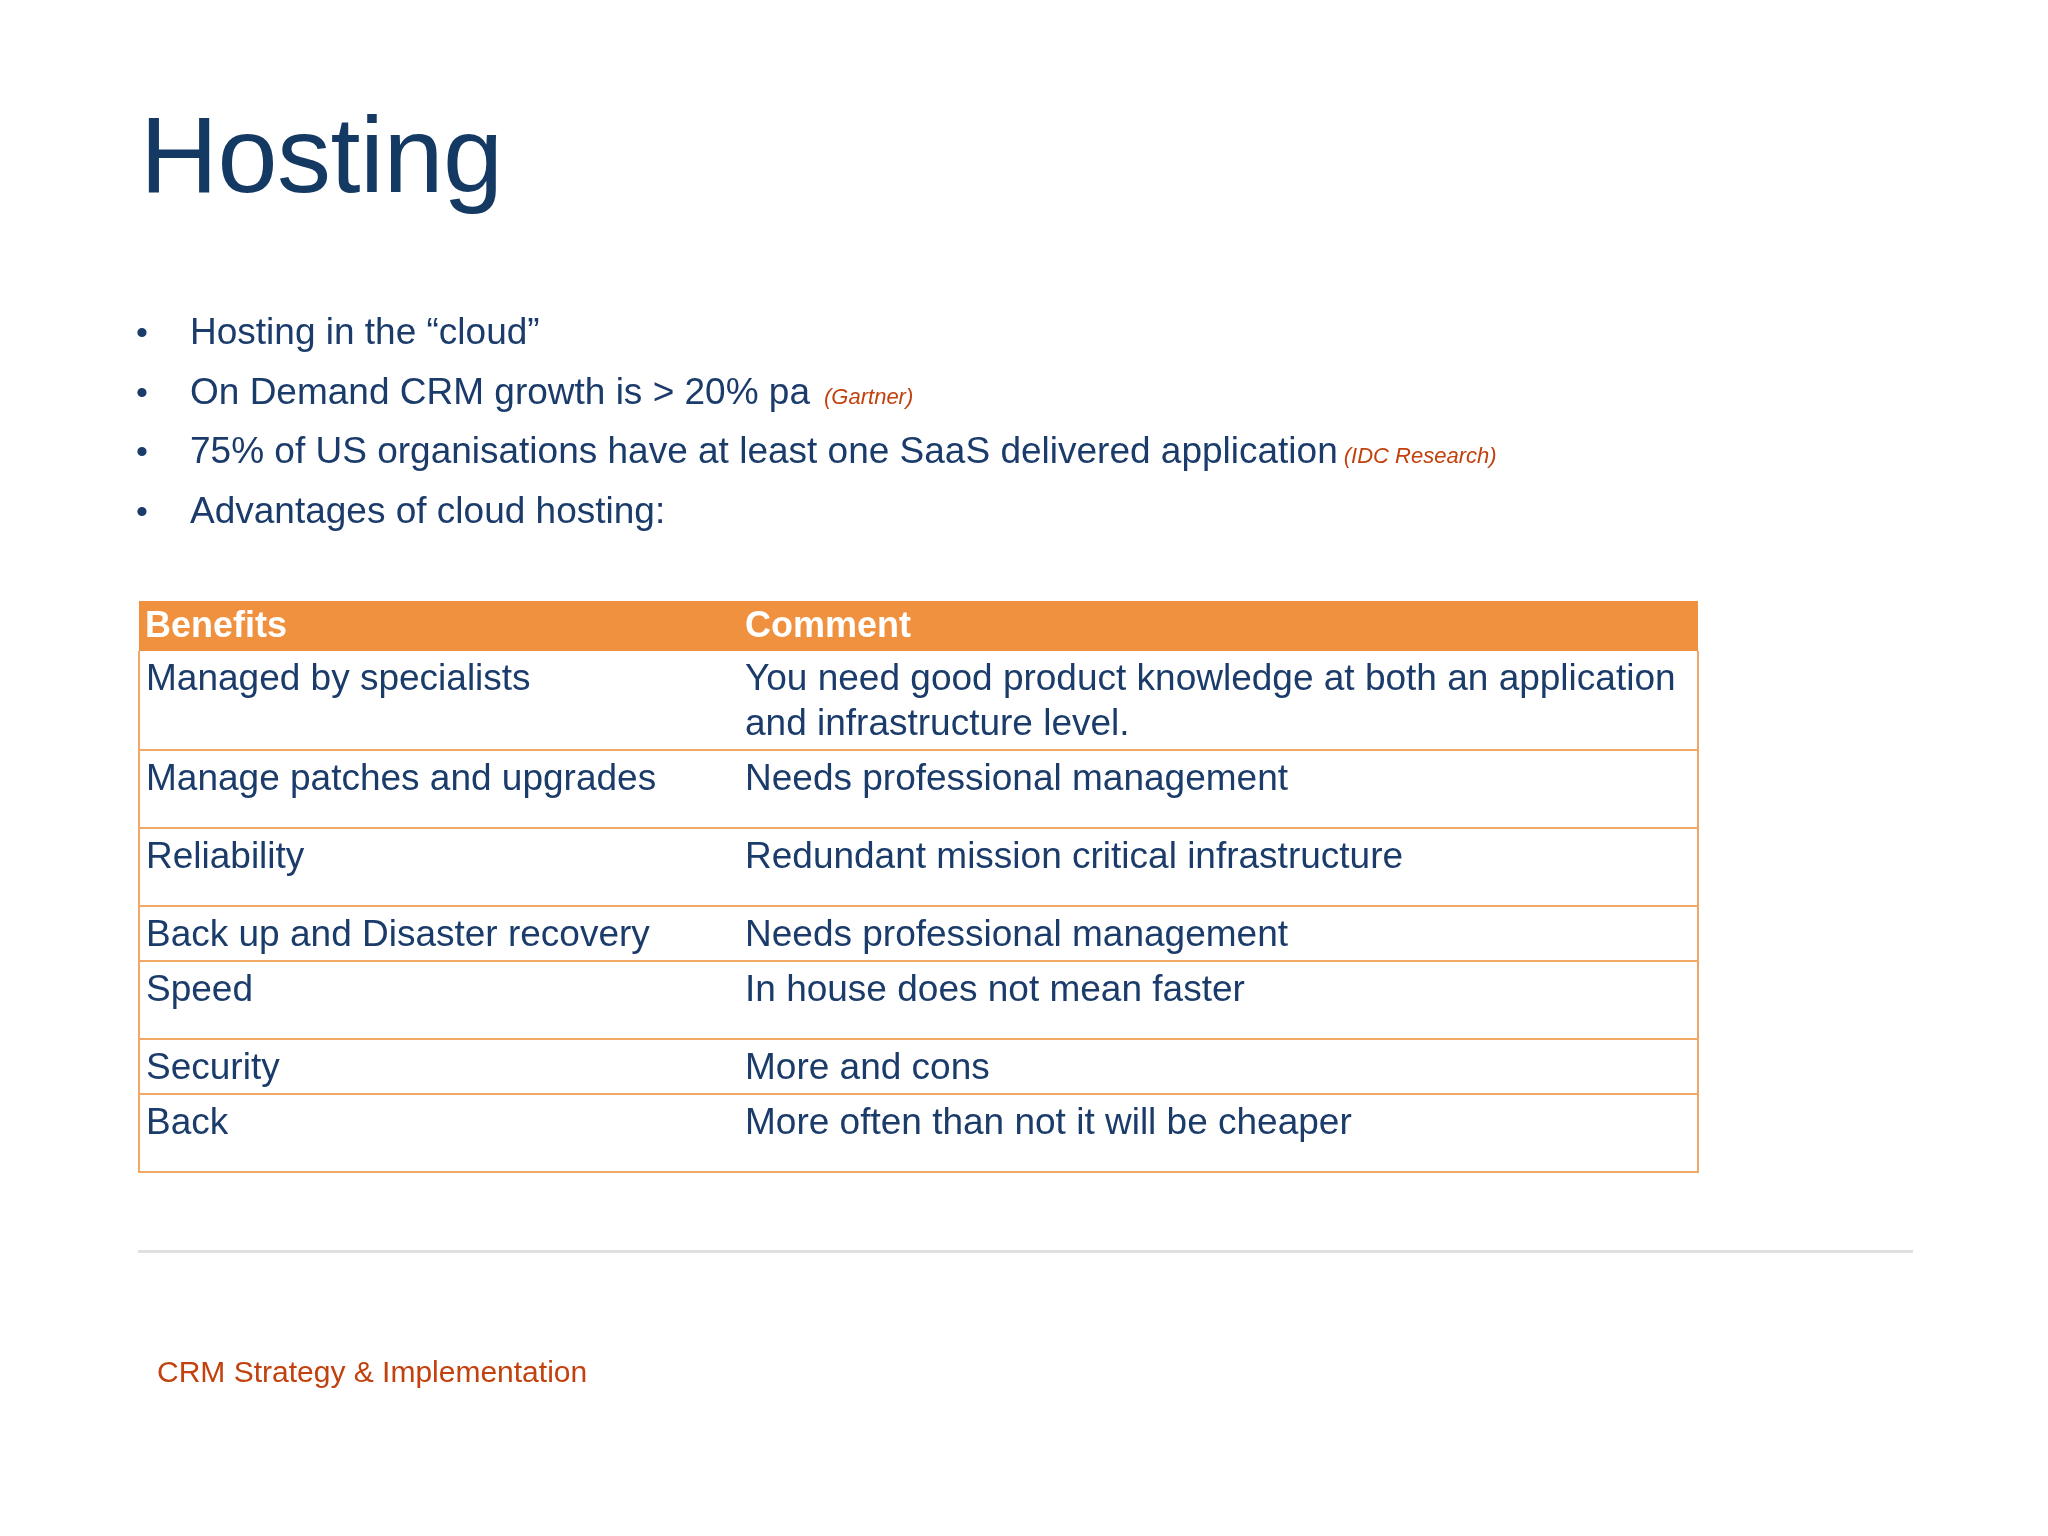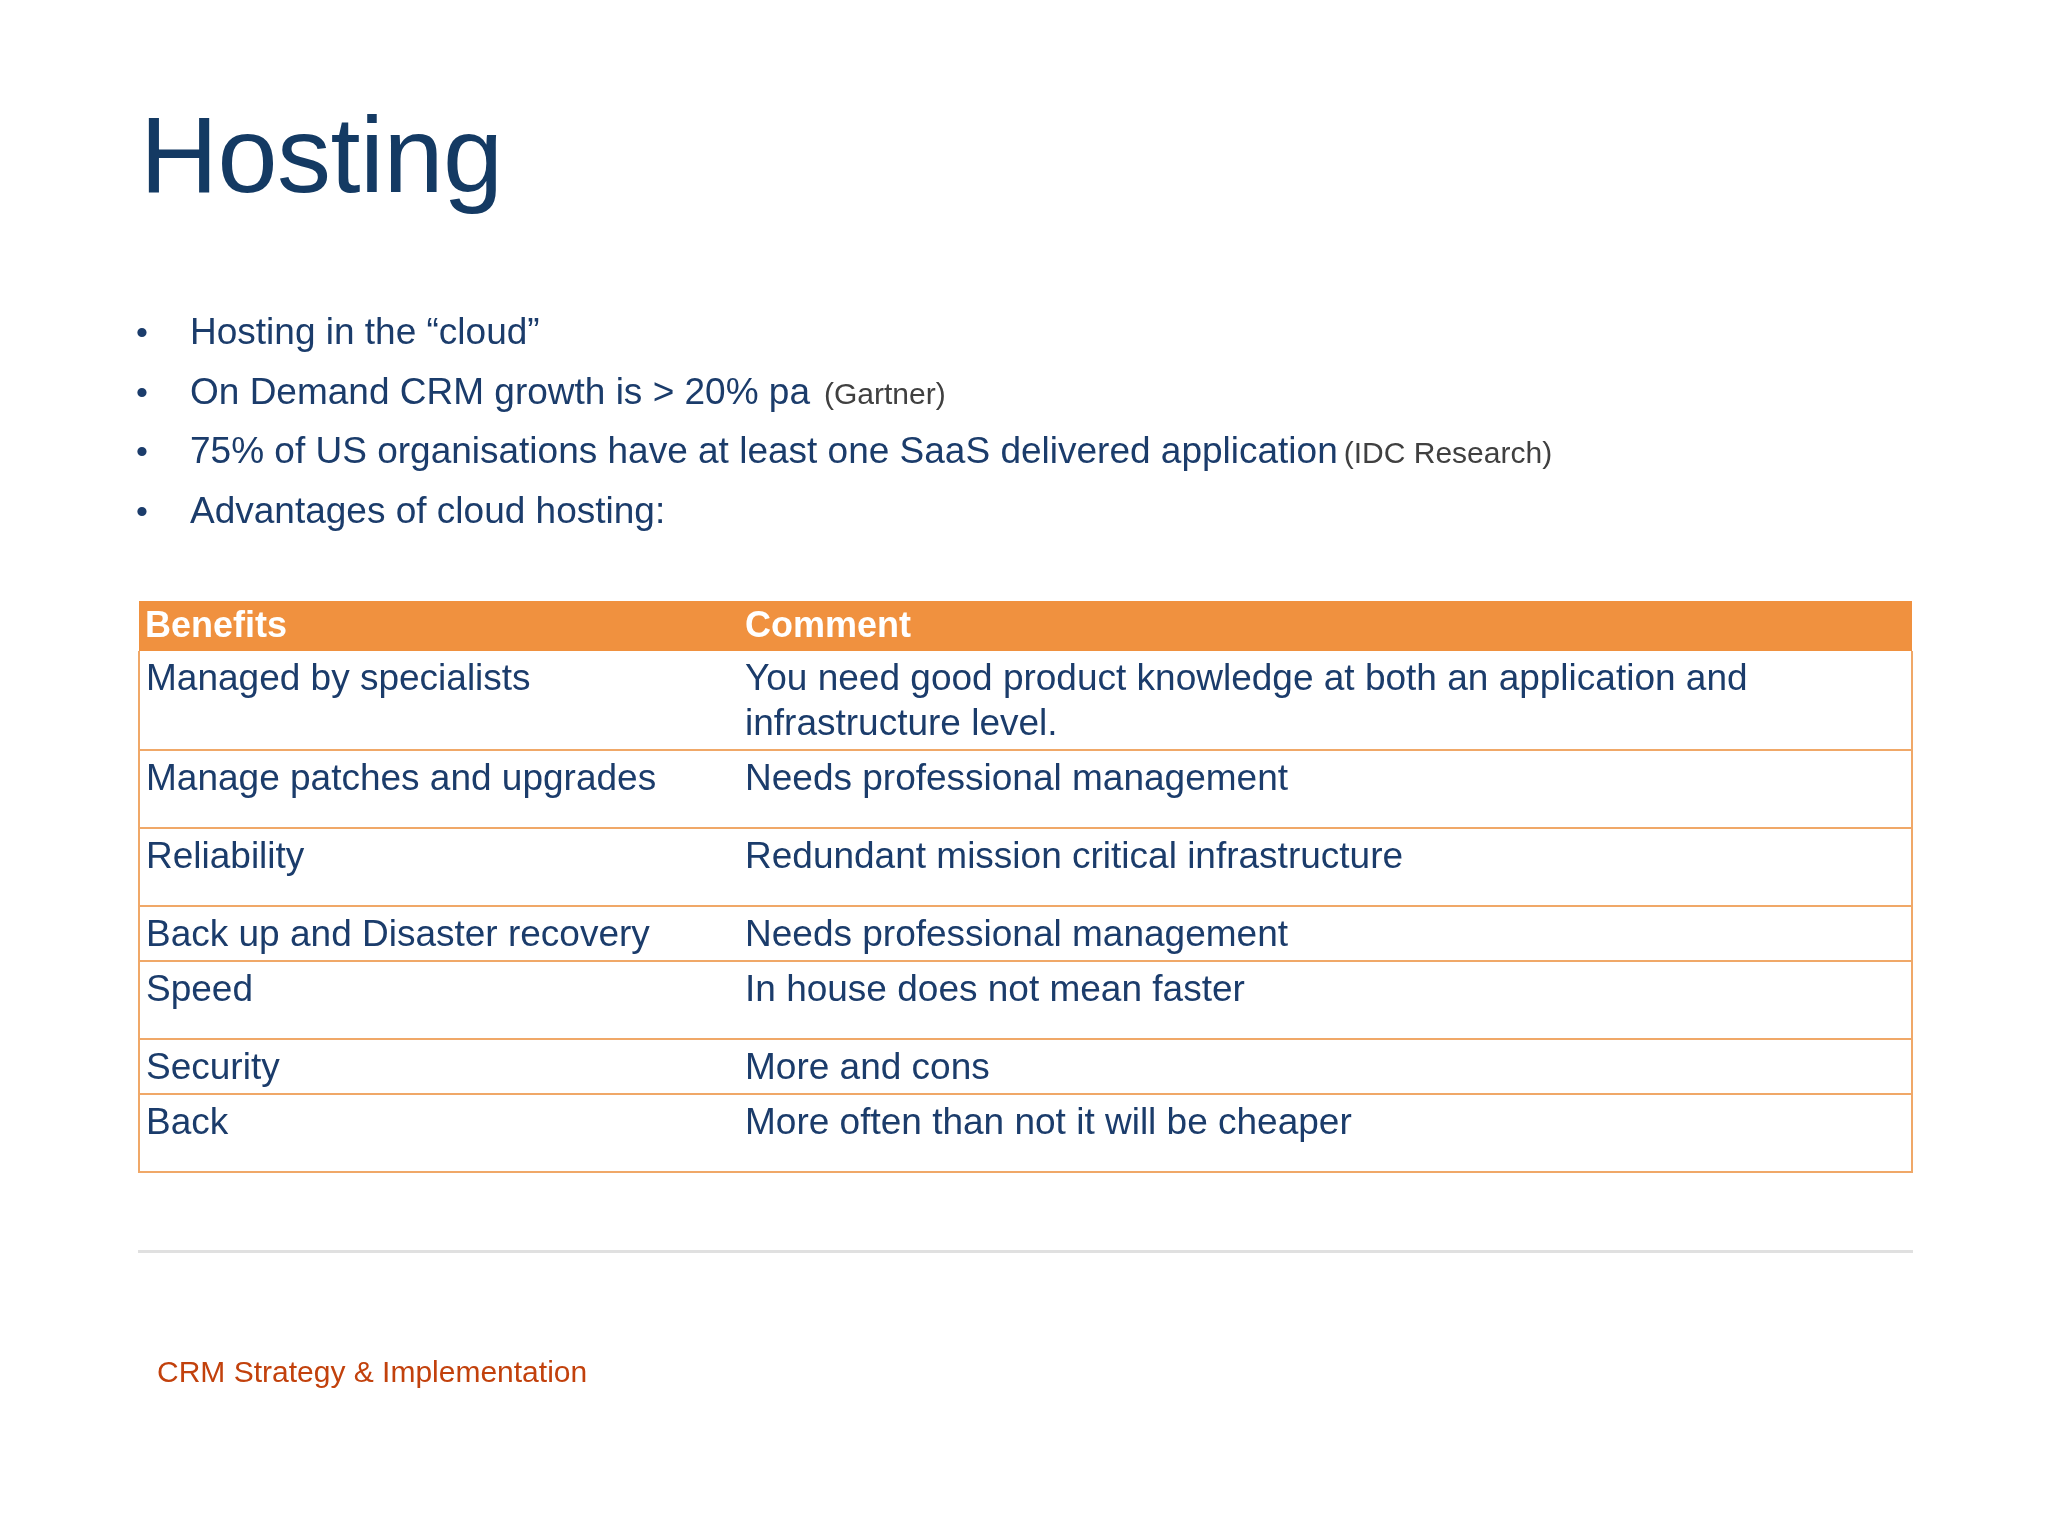--- a/index.html
+++ b/index.html
@@ -58,32 +58,33 @@
     padding-left: 8px;
     box-sizing: border-box;
   }
   .bullet-text {
     font-size: 37px;
     line-height: 1.18;
     color: #1B3C6B;
     font-weight: 400;
   }
   .cite {
-    font-size: 30px;
-    color: #404040;
+    font-style: italic;
+    font-size: 22px;
+    color: #c2410c;
   }
   .cite.sp { padding-left: 14px; }
   .cite.sp-sm { padding-left: 6px; }
 
   
   .benefits-table {
     position: absolute;
     left: 138px;
     top: 601px;
-    width: 1775px;
+    width: 1561px;
     border-collapse: collapse;
     table-layout: fixed;
   }
   .benefits-table th,
   .benefits-table td {
     text-align: left;
     vertical-align: top;
     padding: 4px 6px 4px 6px;
     font-size: 37px;
     line-height: 1.22;

